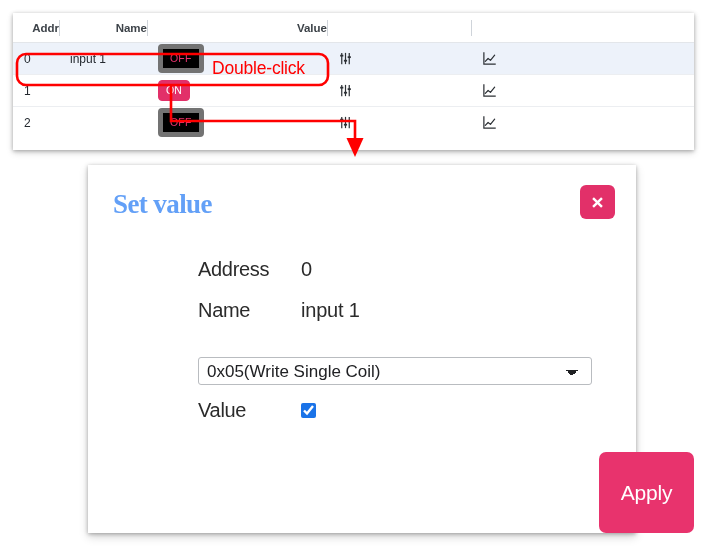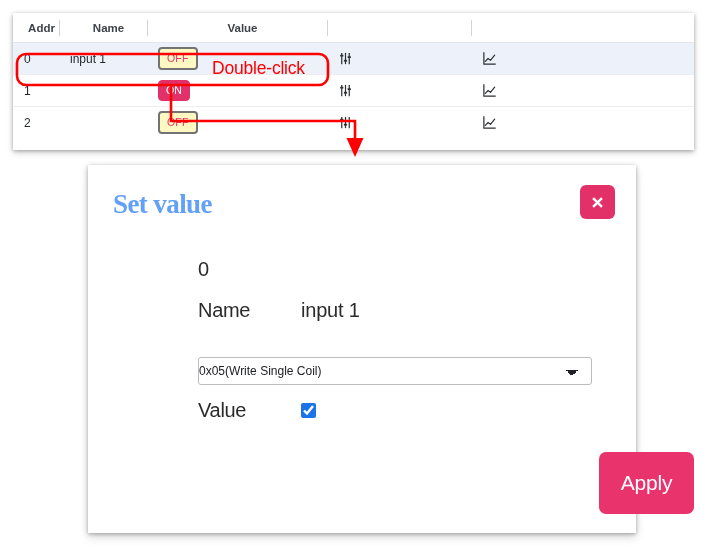--- a/index.html
+++ b/index.html
@@ -36,21 +36,21 @@
   table.data-table col.c-addr  { width: 46px; }
   table.data-table col.c-name  { width: 88px; }
   table.data-table col.c-value { width: 180px; }
   table.data-table col.c-a     { width: 144px; }
   table.data-table col.c-b     { width: 223px; }
 
   table.data-table thead th {
     font-size: 11.5px;
     font-weight: bold;
     color: #3d4349;
-    text-align: center;
+    text-align: right;
     padding: 9px 0 8px 0;
     white-space: nowrap;
     overflow: hidden;
     position: relative;
     vertical-align: middle;
     margin-left: 12px;
   }
   table.data-table thead th .hd-inner {
     display: block;
     padding-left: 11px;
@@ -89,22 +89,22 @@
     display: inline-block;
     font-size: 10.5px;
     line-height: 1;
     padding: 4px 7px 4px 7px;
     border-radius: 4px;
     font-family: "Liberation Sans", sans-serif;
     letter-spacing: 0.2px;
   }
   .badge-off {
     color: #e8336d;
-    border: 2px solid #737373;
-    background: #fef9c3;
+    border: 5px solid #737373;
+    background: #000000;
   }
   .badge-on {
     color: #ffffff;
     background: #e23069;
     border: 1px solid #e23069;
   }
 
   .icon-cell { display: flex; align-items: center; height: 31px; gap: 19px; padding-left: 11px; }
   .tbl-icon { display: inline-flex; width: 15px; height: 15px; color: #2c3035; }
 
@@ -184,24 +184,24 @@
     letter-spacing: -0.3px;
   }
   .form-row .val {
     font-size: 20px;
     color: #2b2b2b;
     letter-spacing: -0.2px;
   }
   select.fc-select {
     width: 394px;
     height: 28px;
-    font-size: 12px;
+    font-size: 17px;
     font-family: "Liberation Sans", sans-serif;
     color: #202124;
-    padding: 0 0;
+    padding: 0 8px;
     border: 1px solid #b9bcc0;
     border-radius: 3px;
     background: #ffffff;
     -webkit-appearance: none;
     appearance: none;
     background-image:
       linear-gradient(45deg, transparent 50%, #202124 50%),
       linear-gradient(135deg, #202124 50%, transparent 50%);
     background-position:
       calc(100% - 19px) 12px,
@@ -215,21 +215,21 @@
     height: 15px;
     margin: 0;
     accent-color: #1a73e8;
     cursor: pointer;
   }
   #apply-button {
     position: absolute;
     left: 511px;
     top: 287px;
     width: 95px;
-    height: 62px;
+    height: 81px;
     background: #e8336d;
     color: #ffffff;
     border: none;
     border-radius: 7px;
     font-size: 21px;
     font-family: "Liberation Sans", sans-serif;
     cursor: pointer;
     letter-spacing: -0.2px;
   }
 </style>
@@ -387,20 +387,21 @@
   <div id="dialog-title">Set value</div>
 
   <button id="close-button">
     <svg width="19" height="19" viewBox="0 0 19 19">
       <path d="M4.2 5.9 L5.9 4.2 L9.5 7.8 L13.1 4.2 L14.8 5.9 L11.2 9.5 L14.8 13.1 L13.1 14.8 L9.5 11.2 L5.9 14.8 L4.2 13.1 L7.8 9.5 Z" fill="#ffffff"></path>
     </svg>
   </button>
 
   <div class="form-area">
     <div class="form-row">
+      <span class="lbl">Address</span>
       <span class="val">0</span>
     </div>
     <div class="form-row">
       <span class="lbl">Name</span>
       <span class="val">input 1</span>
     </div>
     <div class="form-row">
       <select class="fc-select">
         <option>0x05(Write Single Coil)</option>
       </select>

